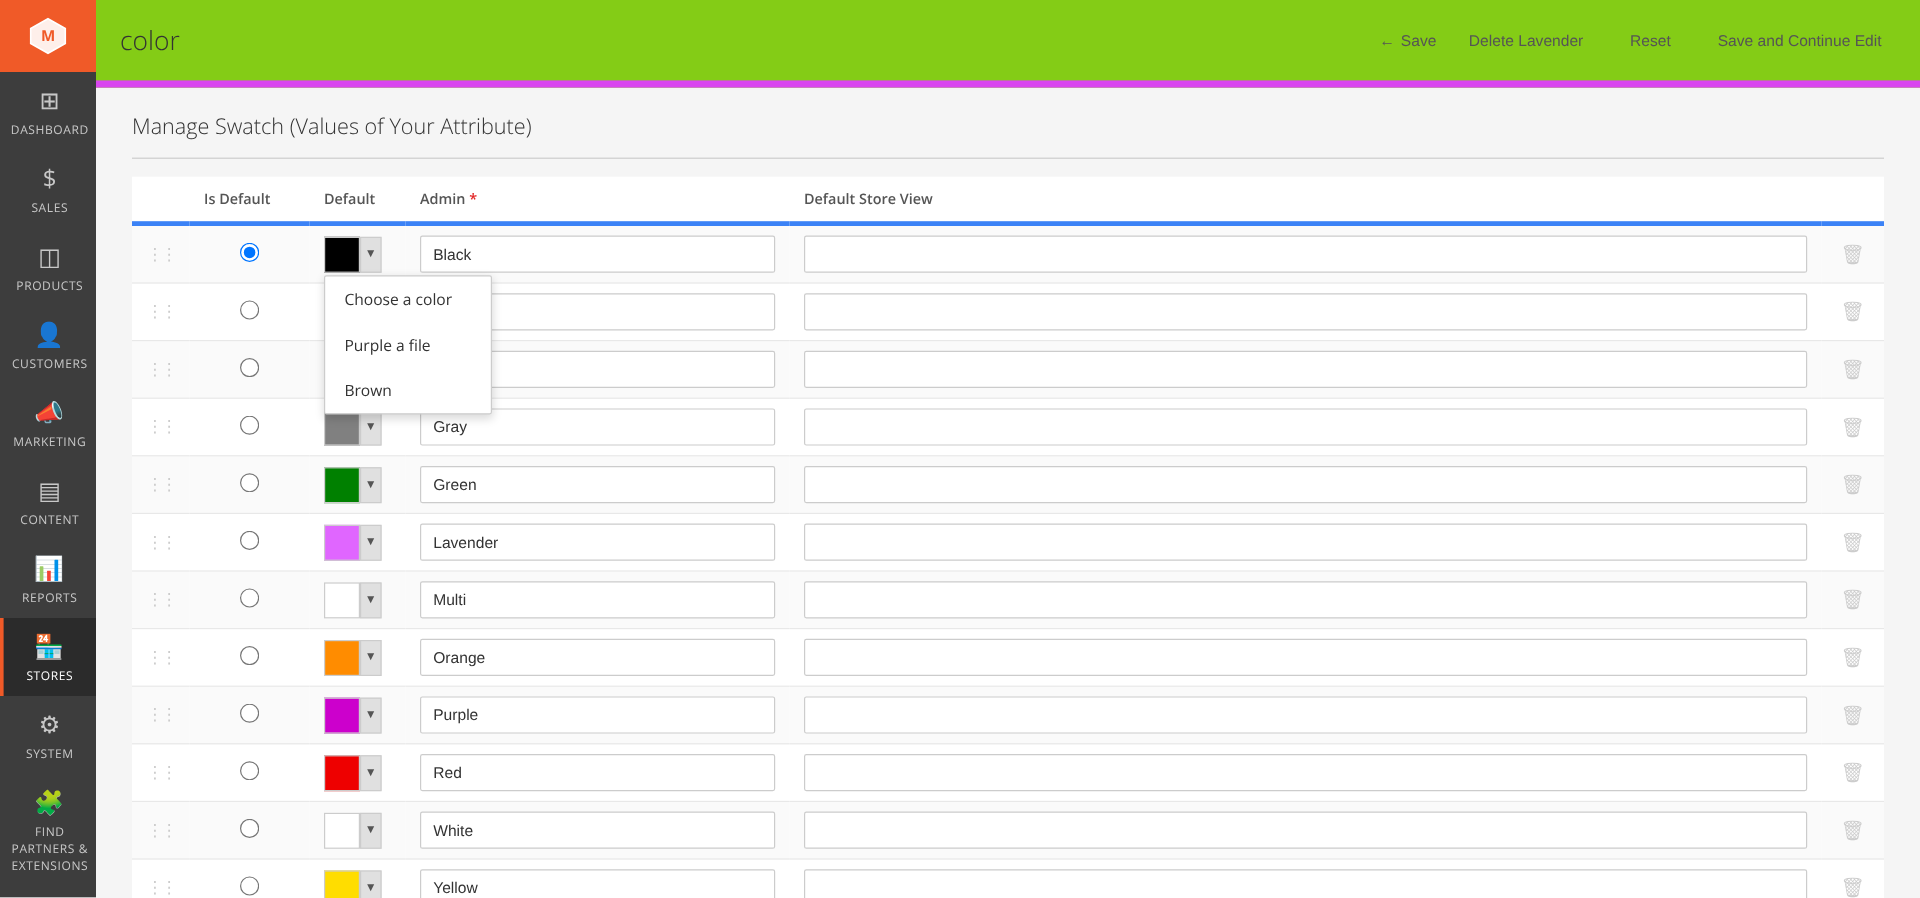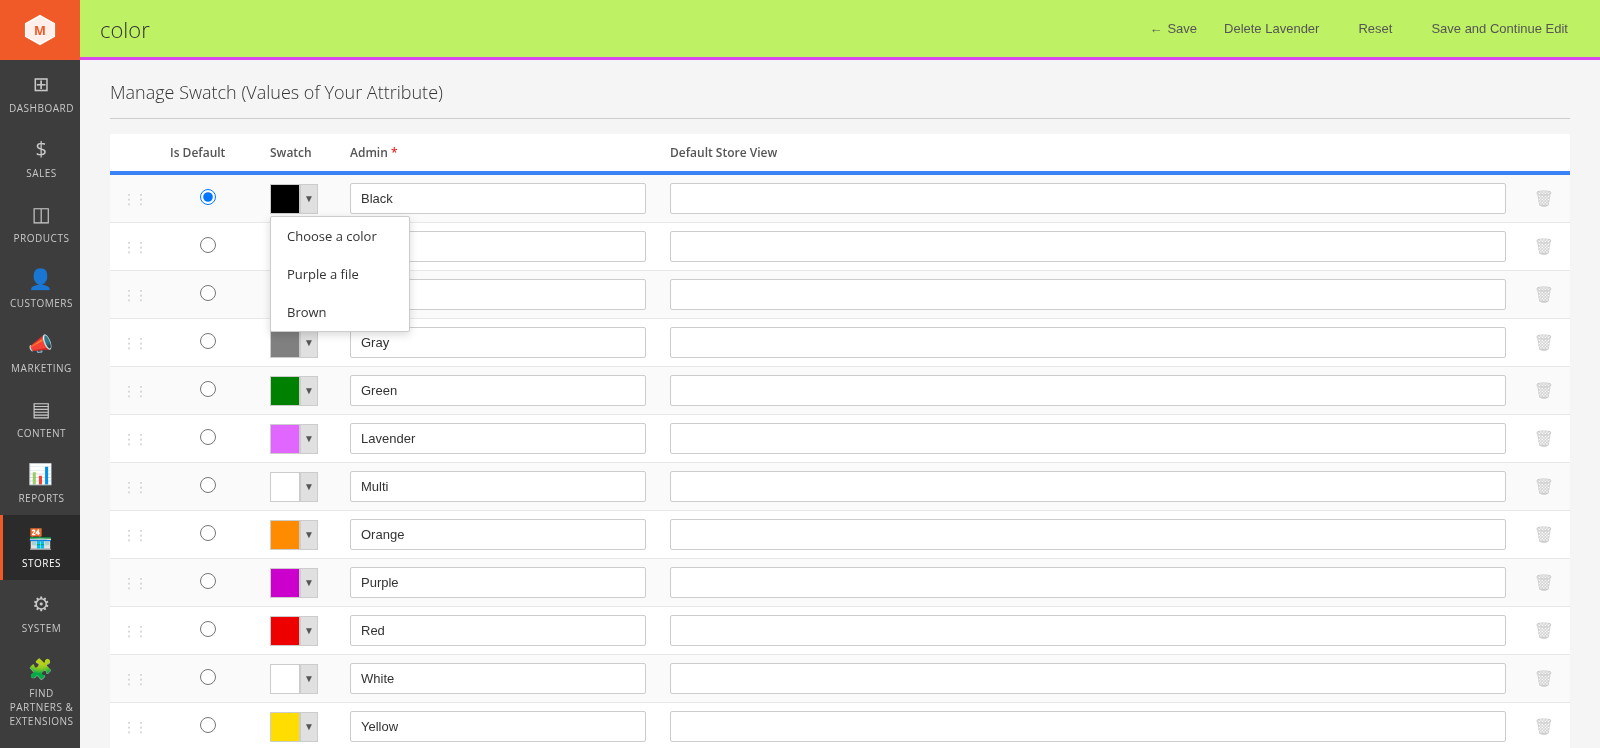--- a/index.html
+++ b/index.html
@@ -42,23 +42,23 @@
       border-left: 3px solid transparent;
     }
     .sidebar-item.active { background: #2b2b2b; color: #fff; border-left-color: #f05a28; }
     .sidebar-item .icon { font-size: 20px; margin-bottom: 4px; }
 
     
     .main { flex: 1; display: flex; flex-direction: column; overflow: hidden; }
 
     
     .header {
-      background: #bef264;
-      border-bottom: 3px solid #d946ef;
-      height: 60px;
+      background: #84cc16;
+      border-bottom: 6px solid #d946ef;
+      height: 73px;
       display: flex;
       align-items: center;
       padding: 0 20px;
       flex-shrink: 0;
     }
     .header-title {
       font-size: 22px;
       font-weight: 300;
       color: #333;
       flex: 1;
@@ -277,21 +277,21 @@
   </header>
 
   <div class="content">
     <h2 class="section-title">Manage Swatch (Values of Your Attribute)</h2>
 
     <table class="swatch-table">
       <thead>
         <tr>
           <th class="col-drag"></th>
           <th class="col-default">Is Default</th>
-          <th class="col-swatch">Swatch</th>
+          <th class="col-swatch">Default</th>
           <th class="col-admin required">Admin</th>
           <th class="col-store">Default Store View</th>
           <th class="col-delete"></th>
         </tr>
       </thead>
       <tbody id="swatch-tbody">
           <tr>
     <td class="col-drag">
       <span class="drag-handle">⋮⋮</span>
     </td>

